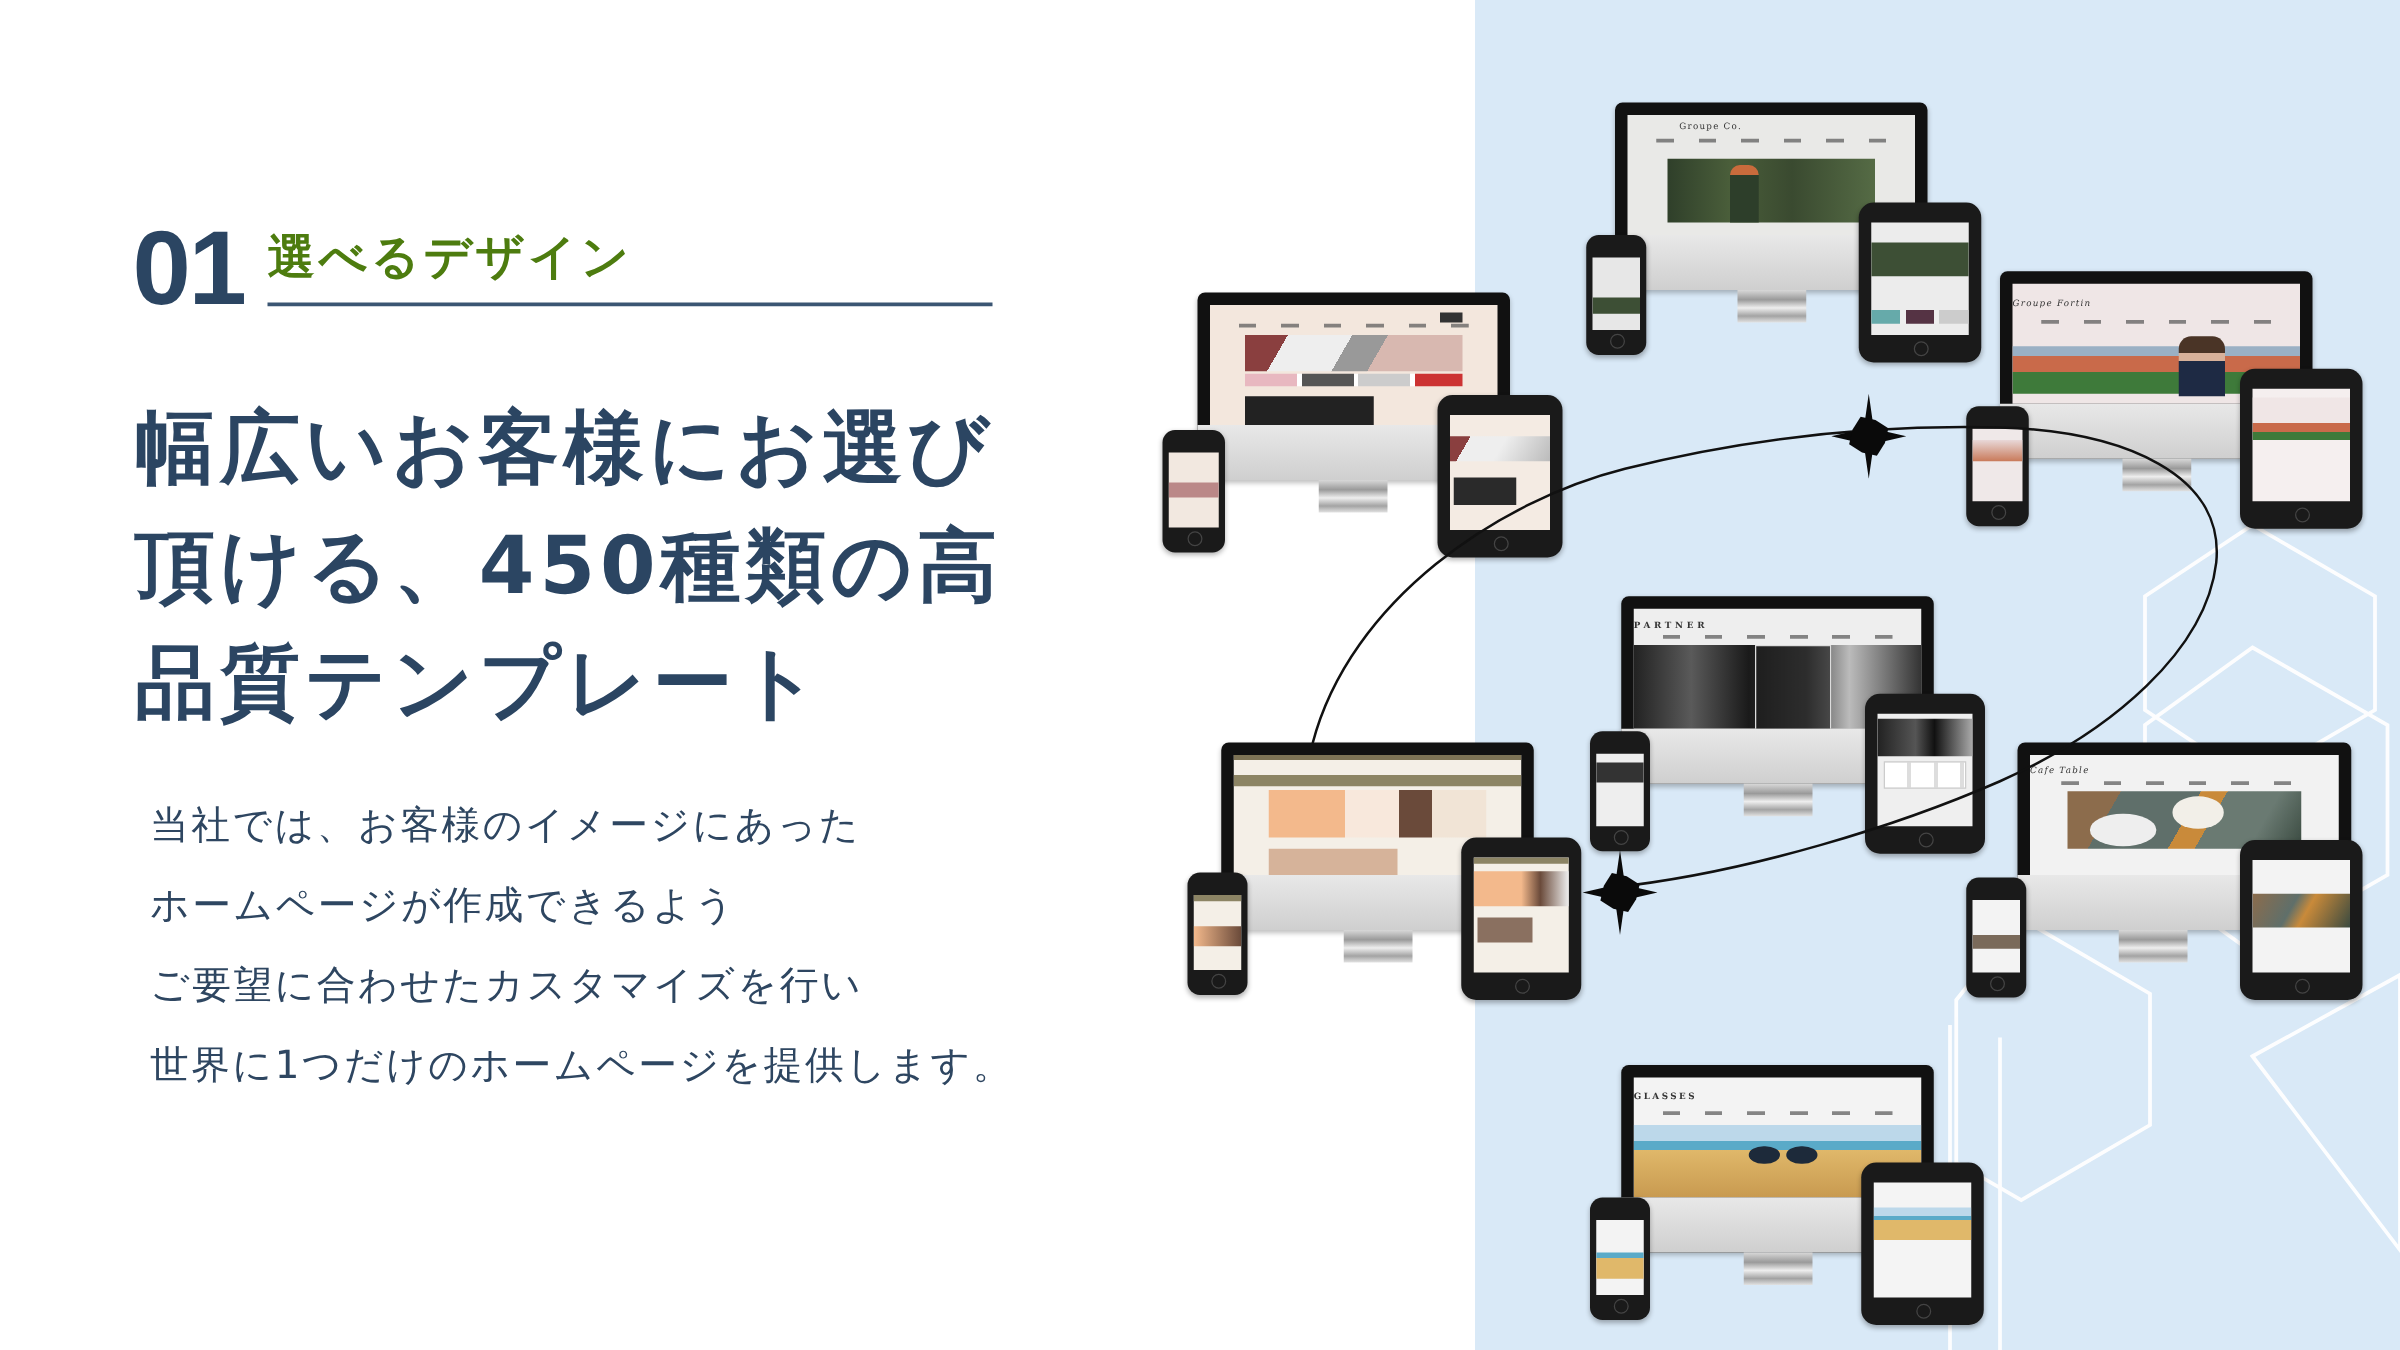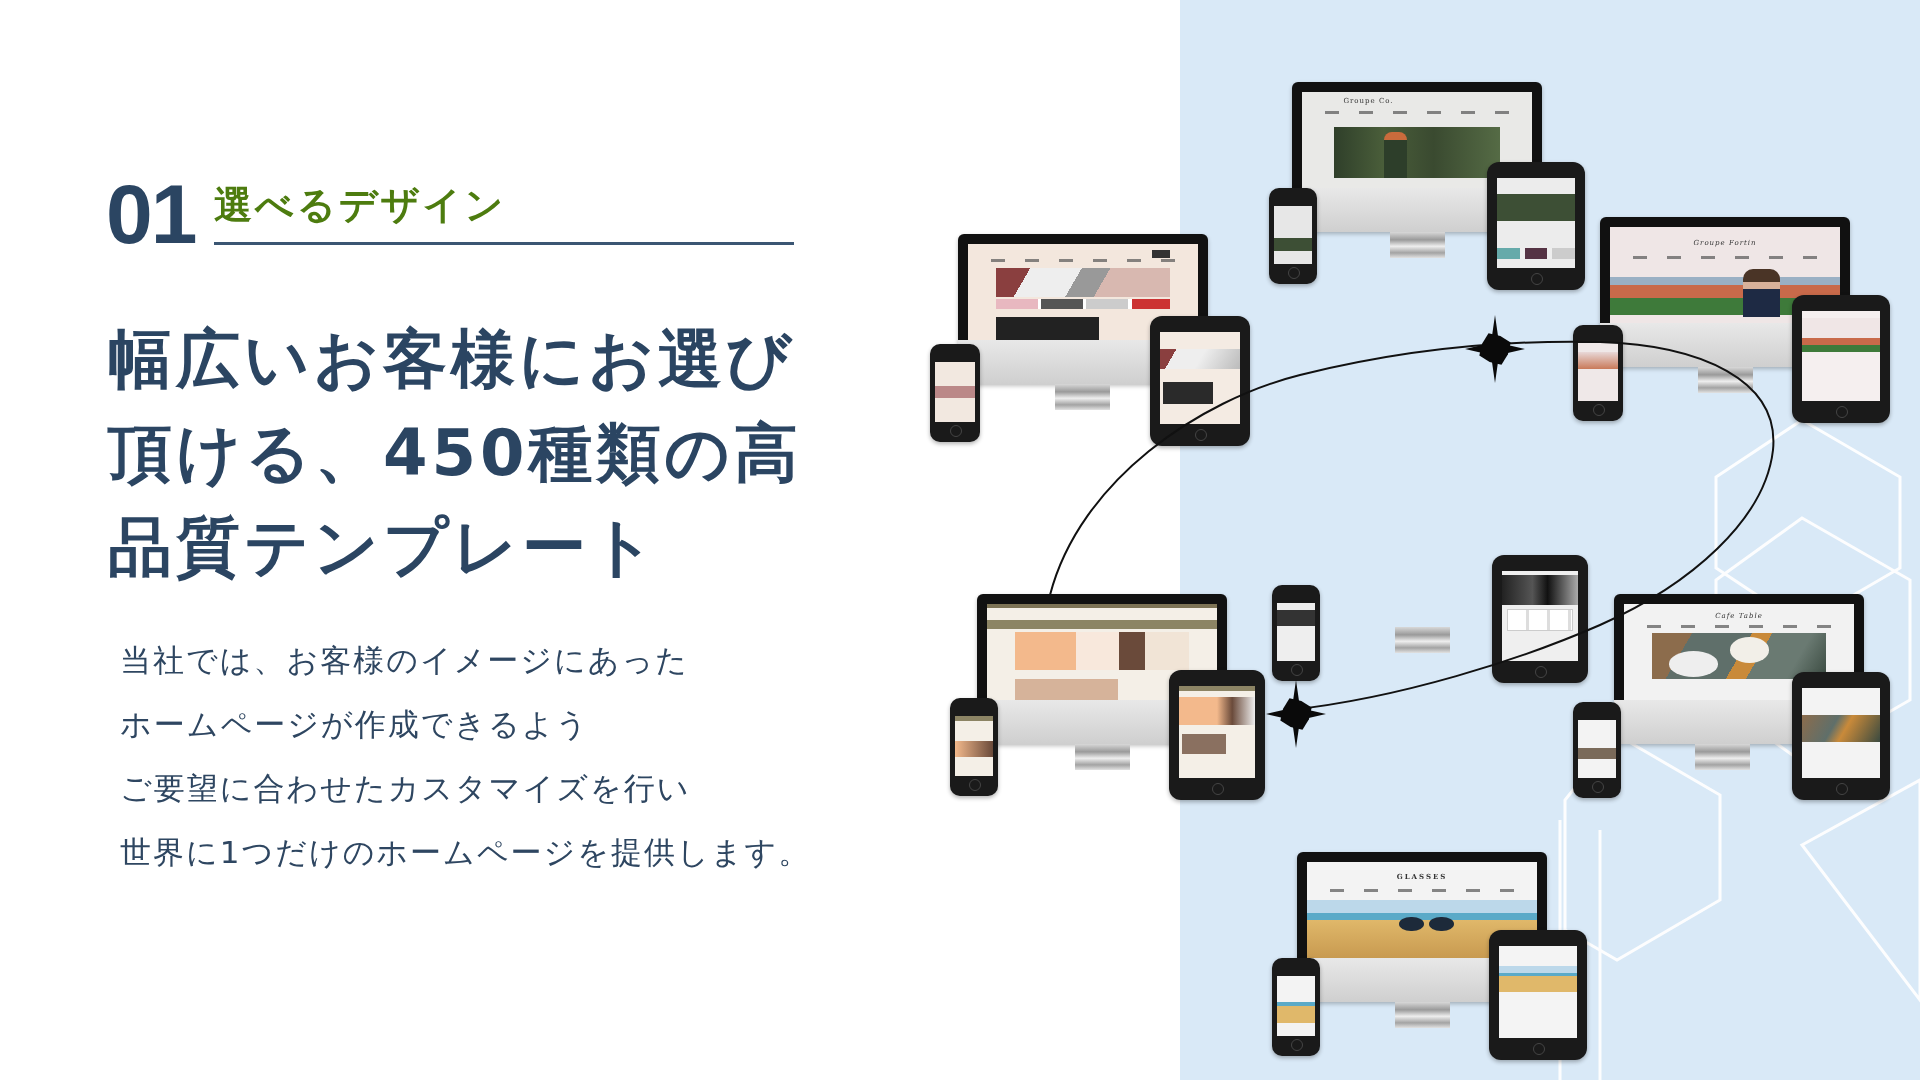--- a/index.html
+++ b/index.html
@@ -72,21 +72,21 @@
     box-shadow: 0 2px 4px rgba(0,0,0,0.3);
   }
   .phone .screen {
     position: absolute; left: 5px; top: 18px; right: 5px; bottom: 20px; overflow: hidden;
   }
   .home-btn {
     position: absolute; left: 50%; bottom: 5px; width: 10px; height: 10px; margin-left: -5px;
     border-radius: 50%; border: 1px solid #444;
   }
   .site-logo {
-    position: absolute; left: 0; right: 0; top: 18%; text-align: center;
+    position: absolute; left: 0; right: 0; top: 18%; text-align: left;
     font-family: "DejaVu Serif", serif; font-size: 7px; color: #333; letter-spacing: 1px;
   }
   .site-nav {
     position: absolute; left: 10%; right: 10%; top: 68%; height: 3px;
     background: repeating-linear-gradient(90deg, #555 0 14px, transparent 14px 34px);
     opacity: 0.7;
   }
   .hero { position: absolute; left: 12%; right: 12%; top: 26%; height: 46%; }
 
   .star { position: absolute; z-index: 6; }
@@ -202,20 +202,29 @@
   </div>
   <div class="tablet" style="left:222px; top:80px; width:98px; height:128px;">
     <div class="screen" style="background:#f5efef;">
       <div style="position:absolute;left:0;right:0;top:8%;height:38%;background:linear-gradient(#f0e6e6 0 60%,#c96a4a 60% 80%,#3e7a3a 80%);"></div>
     </div>
     <div class="home-btn"></div>
   </div>
 </div>
 
 <div class="device-group" style="left:1265px; top:475px; width:330px; height:210px;">
+  <div class="monitor" style="left:32px; top:2px; width:250px; height:150px;">
+    <div class="screen" style="background:#eeeeee;">
+      <div class="site-logo" style="top:8%;letter-spacing:3px;font-weight:bold;">PARTNER</div>
+      <div class="site-nav" style="top:22%;"></div>
+      <div style="position:absolute;left:0;right:0;top:30%;bottom:0;background:linear-gradient(90deg,#222 0,#5a5a5a 20%,#1a1a1a 40%,#444 60%,#bbb 75%,#333 100%);"></div>
+      <div style="position:absolute;left:42%;top:30%;width:26%;height:70%;border:1px solid #ddd;background:rgba(30,30,30,0.6);"></div>
+    </div>
+    <div class="chin"></div>
+  </div>
   <div class="stand" style="left:130px; top:152px; width:55px; height:26px;"></div>
   <div class="phone" style="left:7px; top:110px; width:48px; height:96px;">
     <div class="screen" style="background:#eee;">
       <div style="position:absolute;left:0;right:0;top:12%;height:28%;background:#333;"></div>
     </div>
     <div class="home-btn"></div>
   </div>
   <div class="tablet" style="left:227px; top:80px; width:96px; height:128px;">
     <div class="screen" style="background:#efefef;">
       <div style="position:absolute;left:0;right:0;top:4%;height:34%;background:linear-gradient(90deg,#222,#555 40%,#111 60%,#aaa);"></div>
@@ -247,21 +256,21 @@
     <div class="screen" style="background:#f4efe7;">
       <div style="position:absolute;left:0;right:0;top:0;height:5%;background:#8c8464;"></div>
       <div style="position:absolute;left:0;right:0;top:12%;height:30%;background:linear-gradient(90deg,#f3b98c 0 50%,#6a4a3a 70%,#eee);"></div>
       <div style="position:absolute;left:4%;width:58%;top:52%;height:22%;background:#8a7060;"></div>
     </div>
     <div class="home-btn"></div>
   </div>
 </div>
 
 <div class="device-group" style="left:1570px; top:592px; width:330px; height:205px;">
-  <div class="monitor" style="left:44px; top:2px; width:250px; height:150px;">
+  <div class="monitor" style="left:44px; top:2px; width:250px; height:150px;padding-left:17px;">
     <div class="screen" style="background:#f2f2f2;">
       <div class="site-logo" style="top:8%;font-style:italic;">Cafe Table</div>
       <div class="site-nav" style="top:22%;"></div>
       <div style="position:absolute;left:12%;right:12%;top:30%;height:48%;background:linear-gradient(120deg,#8c6c4c 0 20%,#5f6f6a 20% 50%,#c98a3a 50% 60%,#6a7a72 60% 80%,#3a4a40);">
         <div style="position:absolute;left:10%;top:40%;width:28%;height:55%;border-radius:50%;background:#eee;"></div>
         <div style="position:absolute;left:45%;top:10%;width:22%;height:55%;border-radius:50%;background:#f2efe8;"></div>
       </div>
     </div>
     <div class="chin"></div>
   </div>

